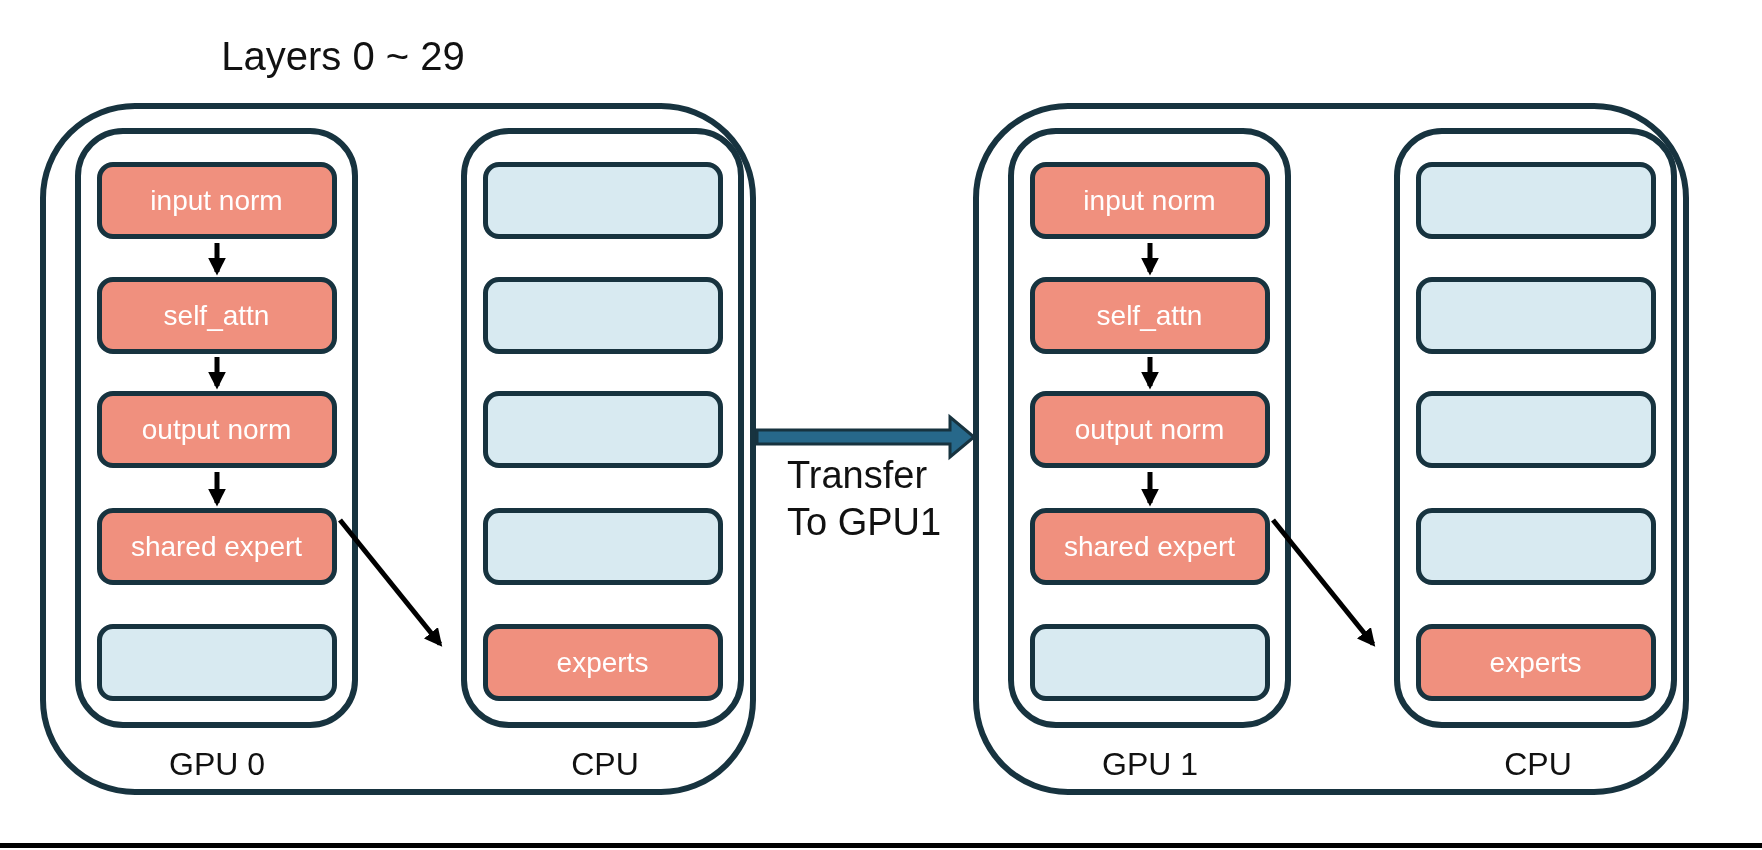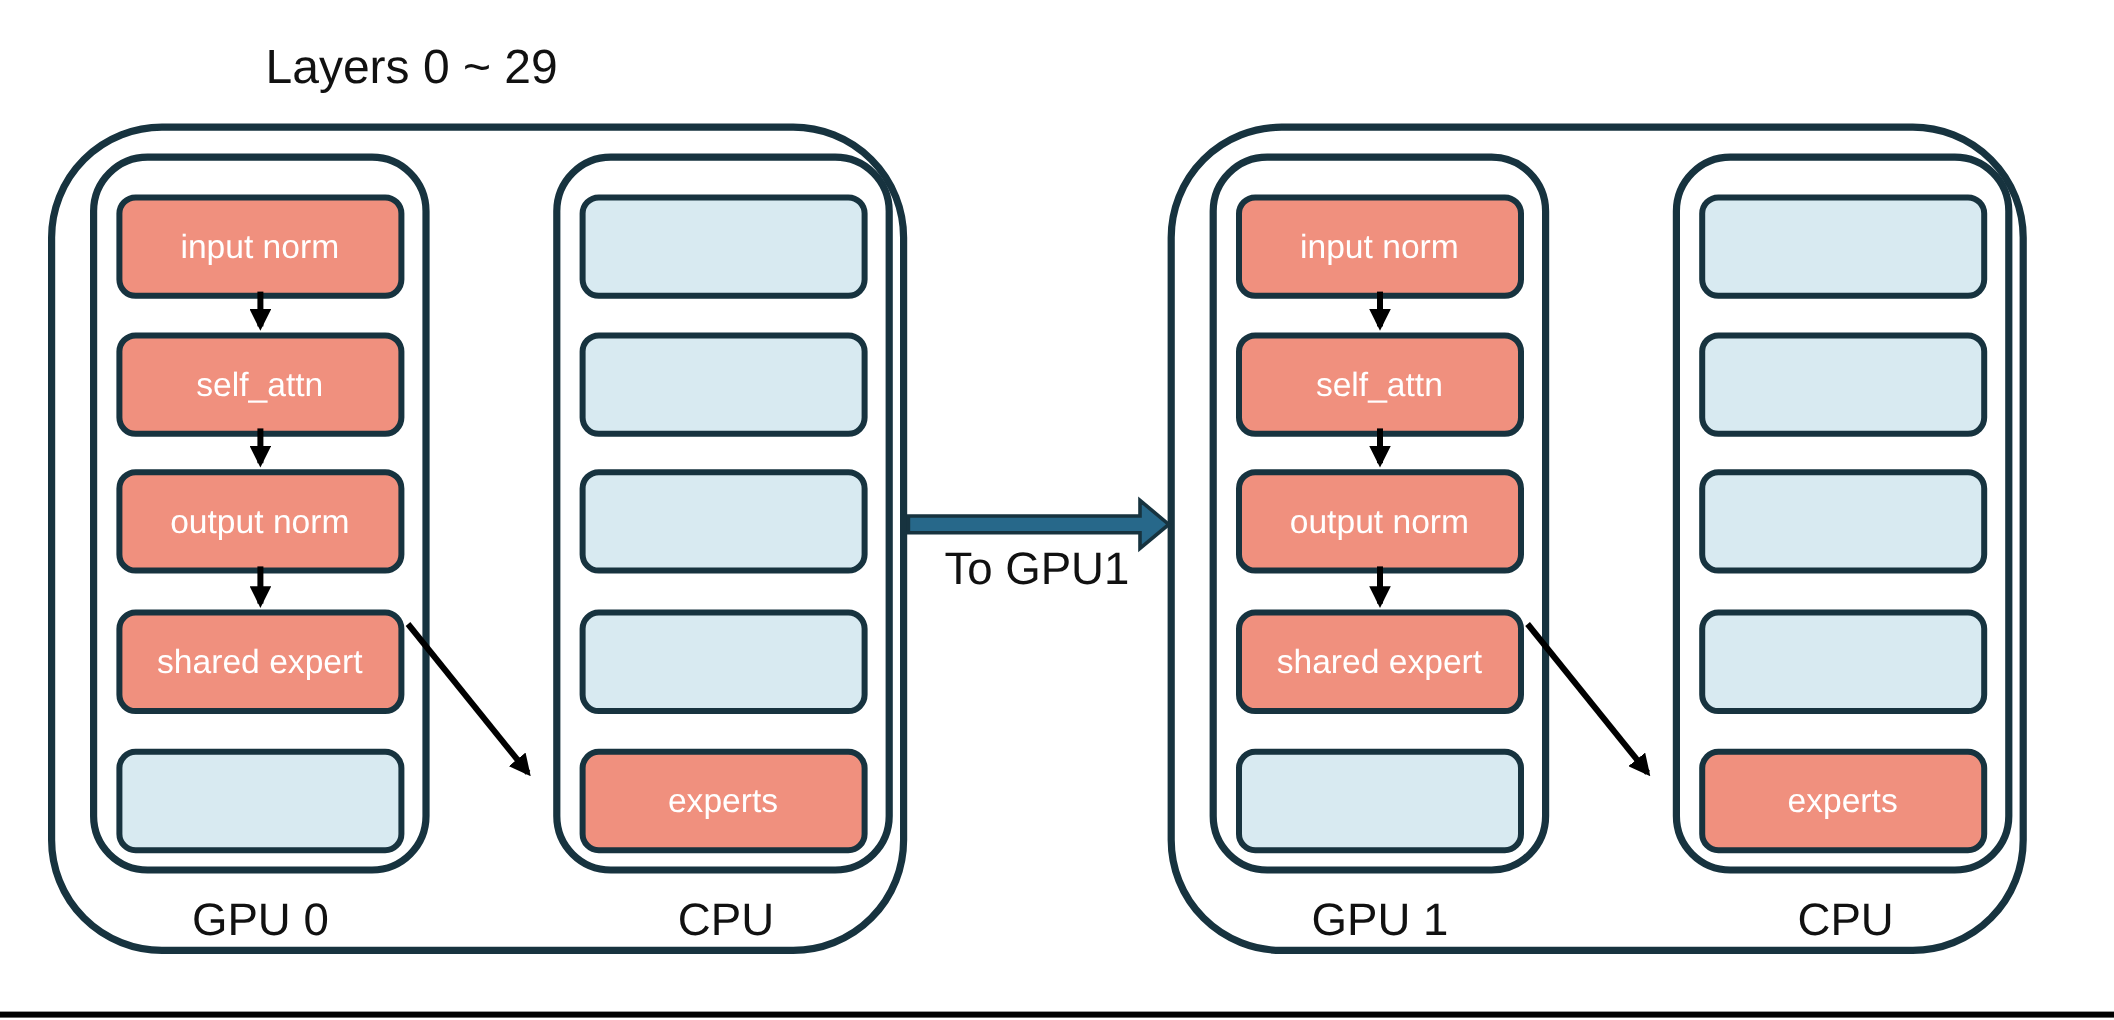--- a/index.html
+++ b/index.html
@@ -30,30 +30,30 @@
   }
   .col{
     position:absolute;top:128px;width:283px;height:600px;
     border:6px solid var(--ink);border-radius:48px;box-sizing:border-box;
     background:#ffffff;
   }
   .col-gpu{left:75px;}
   .col-cpu{left:429px;margin-left:32px;}
   .block{
     position:absolute;left:50%;transform:translateX(-50%);
-    width:240px;height:87px;border:5px solid var(--ink);border-radius:16px;
+    width:240px;height:77px;border:5px solid var(--ink);border-radius:16px;
     box-sizing:border-box;display:flex;align-items:center;justify-content:center;
     font-size:28px;color:#ffffff;white-space:nowrap;
   }
   .block.module{background:var(--module);}
   .block.empty{background:var(--empty);}
   .row-0{top:28px;} .row-1{top:143px;} .row-2{top:257px;} .row-3{top:374px;} .row-4{top:490px;}
   .col-label{
     position:absolute;top:746px;transform:translateX(-50%);
-    font-size:38px;color:var(--text);white-space:nowrap;
+    font-size:32px;color:var(--text);white-space:nowrap;
   }
   .label-gpu{left:217px;}
   .label-cpu{left:571px;margin-left:34px;}
   .arrow-layer{position:absolute;left:0;top:0;width:760px;height:850px;pointer-events:none;}
   .xfer-layer{position:absolute;left:0;top:0;width:1762px;height:850px;pointer-events:none;}
   .xfer-label{
     position:absolute;left:787px;top:452px;font-size:38px;line-height:47px;
     color:var(--text);white-space:nowrap;
   }
   .xfer-label span{display:block;}
@@ -132,17 +132,18 @@
       <line x1="217" y1="357" x2="217" y2="386" stroke="#000000" stroke-width="5" marker-end="url(#head-g1)"></line>
       <line x1="217" y1="472" x2="217" y2="503" stroke="#000000" stroke-width="5" marker-end="url(#head-g1)"></line>
       <line x1="340" y1="520" x2="440" y2="644" stroke="#000000" stroke-width="5" marker-end="url(#head-g1)"></line>
     </svg>
   </div>
 
   <svg class="xfer-layer" viewBox="0 0 1762 850">
     <polygon points="757,430 950,430 950,417 974,437 950,457 950,444 757,444" fill="#27688A" stroke="#17333F" stroke-width="3"></polygon>
   </svg>
   <div class="xfer-label">
+    <span>Transfer</span>
     <span>To GPU1</span>
   </div>
 
   <div class="bottom-rule"></div>
 </div>
 
 </body></html>

